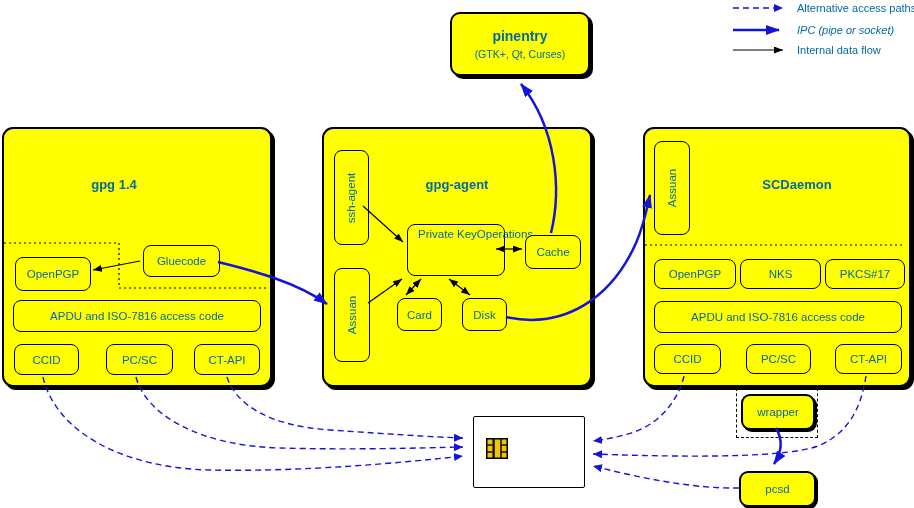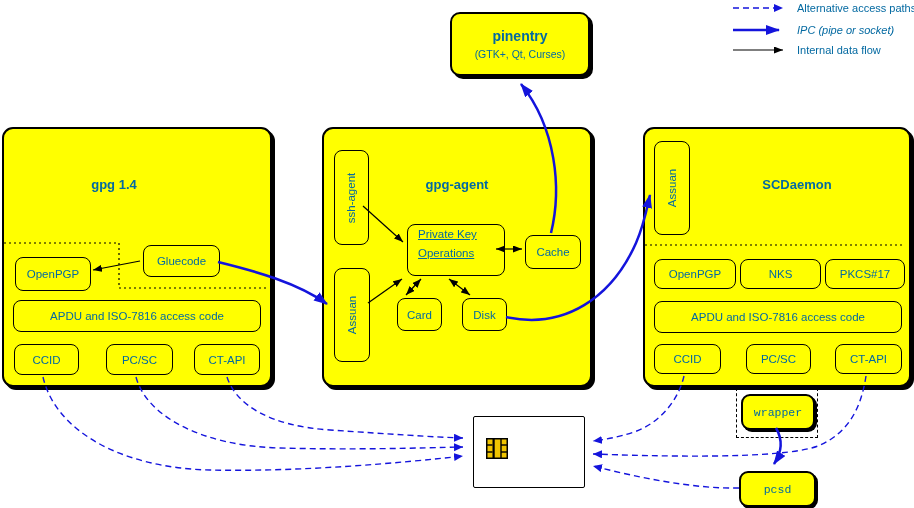--- a/index.html
+++ b/index.html
@@ -8,25 +8,25 @@
   .bigbox{position:absolute;background:#FFFF00;border:2px solid #000;border-radius:11px;
           box-shadow:3px 3px 0 #000;}
   .bigtitle{position:absolute;text-align:center;font-weight:bold;font-size:13px;}
   .node{position:absolute;background:#FFFF00;border:1.5px solid #000;border-radius:8px;
         display:flex;align-items:center;justify-content:center;font-size:11.5px;white-space:nowrap;}
   .vert span{transform:rotate(-90deg);white-space:nowrap;font-size:11.5px;}
   .pinbox{position:absolute;background:#FFFF00;border:2px solid #000;border-radius:10px;
           box-shadow:3px 3px 0 #000;display:flex;flex-direction:column;align-items:center;justify-content:center;}
   .pinbox .t{font-weight:bold;font-size:14px;}
   .pinbox .s{font-size:10.5px;margin-top:4px;}
-  .pko{flex-direction:column;align-items:flex-start;justify-content:flex-start;padding-left:10px;line-height:19px;text-decoration:underline;}
+  .pko{align-items:flex-start;justify-content:space-between;padding-left:10px;line-height:19px;}
   .smartcard{position:absolute;background:#ffffff;border:1.5px solid #000;border-radius:2px;}
   .dashedrect{position:absolute;border:1.5px dashed #000;background:transparent;}
   .smallyellow{position:absolute;background:#FFFF00;border:2px solid #000;border-radius:9px;
-        box-shadow:2px 2px 0 #000;display:flex;align-items:center;justify-content:center;font-size:11.5px;font-family:Liberation Mono, monospace;}
+        box-shadow:2px 2px 0 #000;display:flex;align-items:center;justify-content:center;font-size:11.5px;}
   .legendlabel{position:absolute;font-size:11px;white-space:nowrap;}
   .overlay{position:absolute;left:0;top:0;width:914px;height:508px;pointer-events:none;z-index:10;}
 </style>
 </head>
 <body>
 
 <div class="canvas">
 
   <div class="legendlabel" style="left:797px;top:2px;">Alternative access paths</div>
   <div class="legendlabel" style="left:797px;top:24px;font-style:italic;">IPC (pipe or socket)</div>

